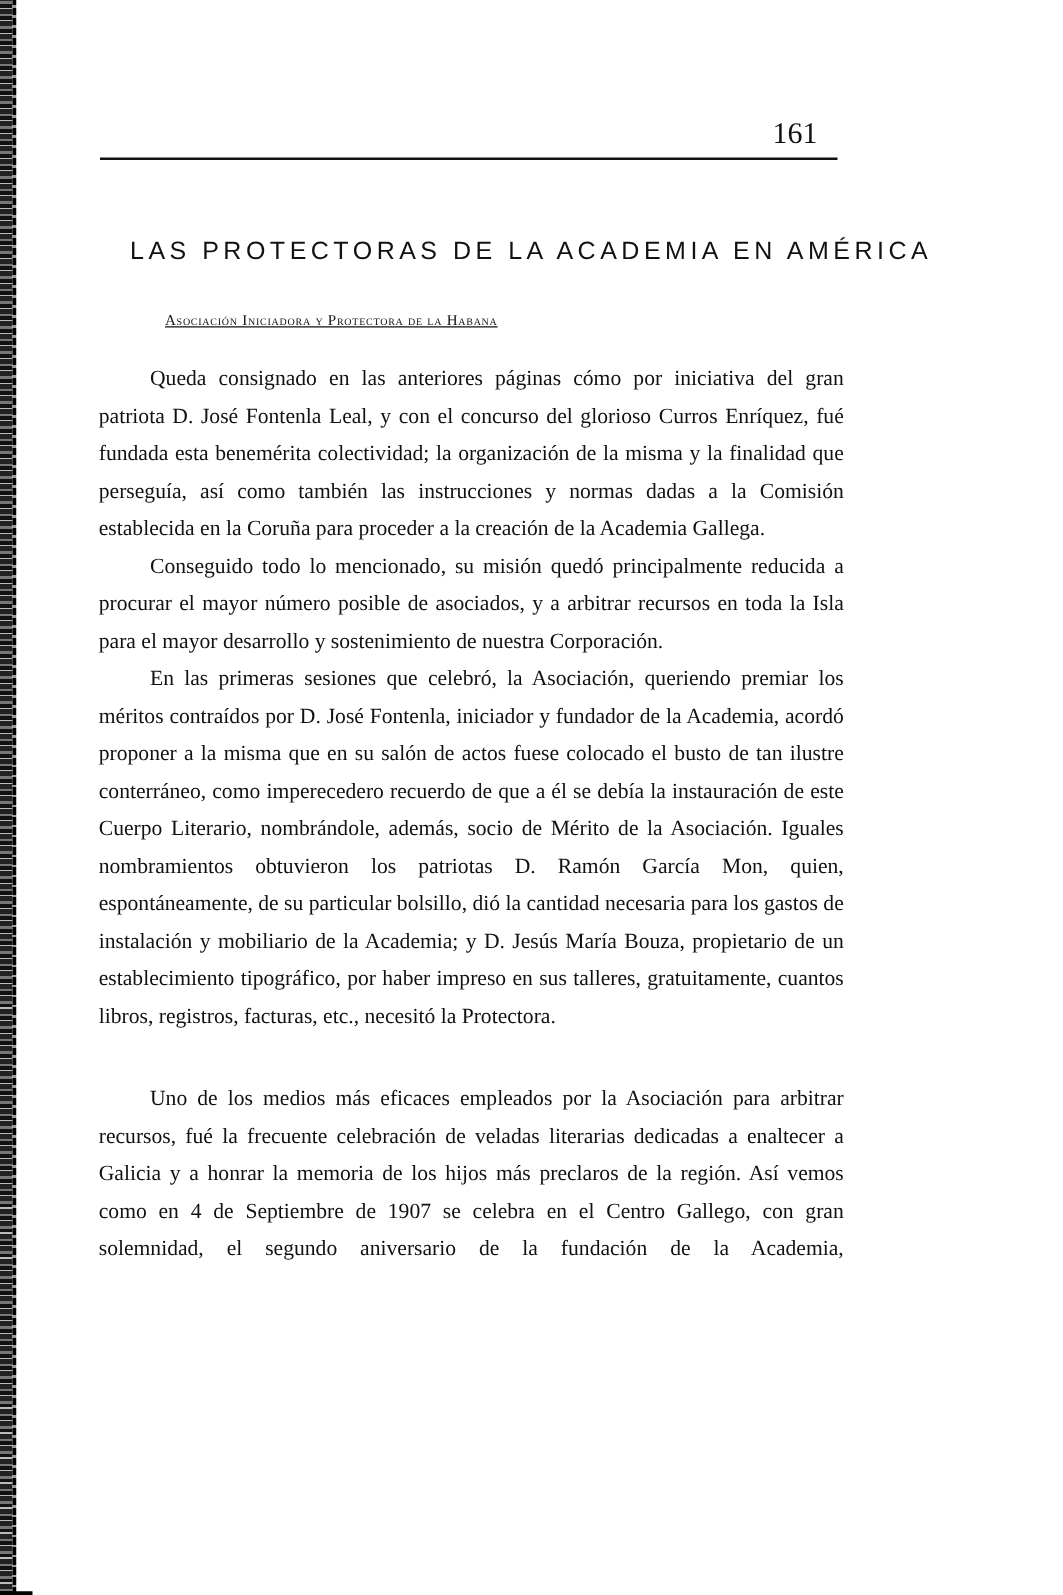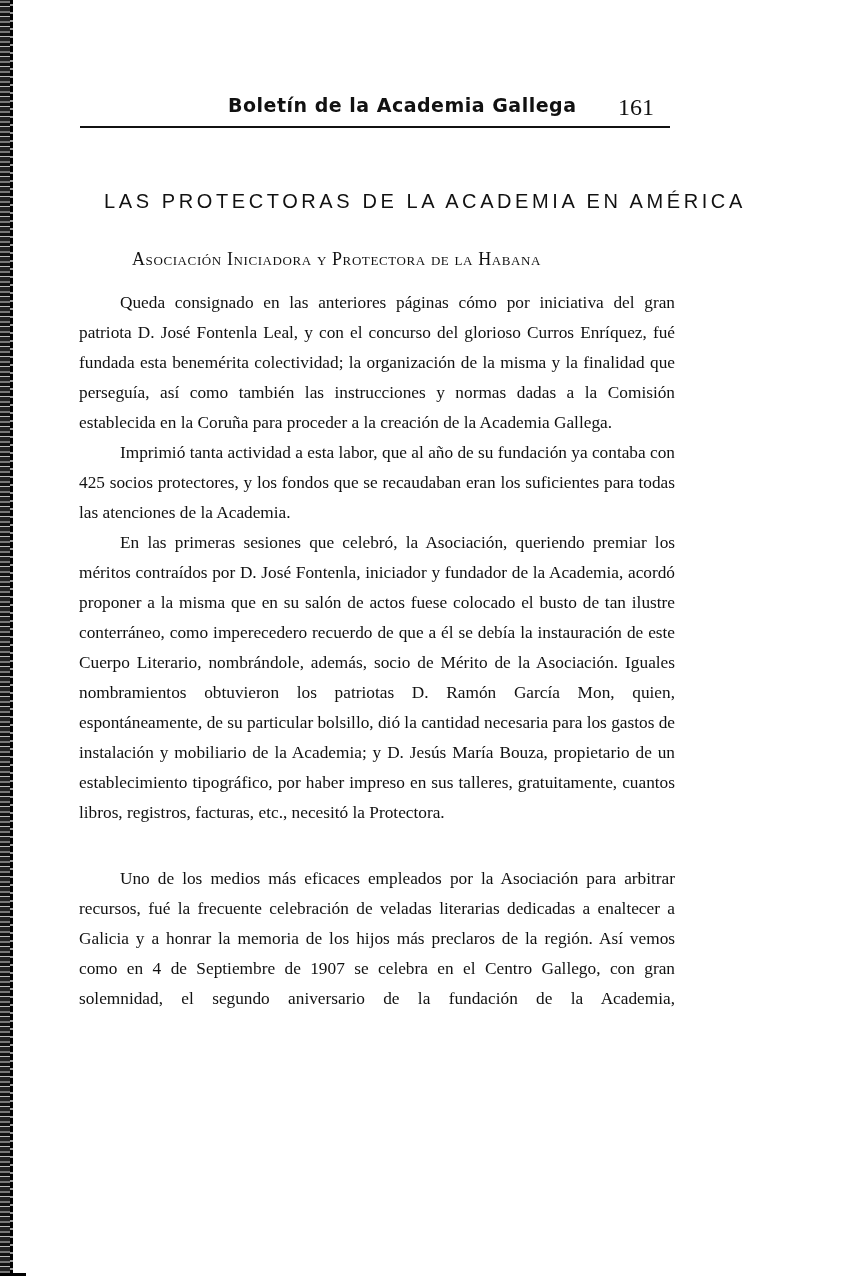--- a/index.html
+++ b/index.html
@@ -70,24 +70,25 @@
       top: 190px;
       font-family: "Liberation Sans", sans-serif;
       font-size: 20px;
       letter-spacing: 3.6px;
       white-space: nowrap;
     }
     .subtitle {
       position: absolute;
       left: 132px;
       top: 249px;
-      font-size: 18px;
+      font-size: 12px;
       font-variant: small-caps;
       letter-spacing: 0.6px;
       white-space: nowrap;
+      text-decoration: underline;
     }
     .body-text {
       position: absolute;
       left: 79px;
       top: 288px;
       width: 596px;
     }
     .paragraph {
       margin: 0;
       font-size: 17.3px;
@@ -101,26 +102,25 @@
       margin-top: 36px;
     }
   </style>
 </head>
 <body>
 
 <div class="page-edge"></div>
 <div class="page-edge-foot"></div>
 
 <header class="running-head">
-  <span class="running-title">Boletín de la Academia Gallega</span>
   <span class="page-number">161</span>
 </header>
 
 <h1 class="section-title" style="margin:0;font-weight:normal;">LAS PROTECTORAS DE LA ACADEMIA EN AMÉRICA</h1>
 
 <h2 class="subtitle" style="margin:0;font-weight:normal;">Asociación Iniciadora y Protectora de la Habana</h2>
 
 <main class="body-text">
   <p class="paragraph">Queda consignado en las anteriores páginas cómo por iniciativa del gran patriota D. José Fontenla Leal, y con el concurso del glorioso Curros Enríquez, fué fundada esta benemérita colectividad; la organización de la misma y la finalidad que perseguía, así como también las instrucciones y normas dadas a la Comisión establecida en la Coruña para proceder a la creación de la Academia Gallega.</p>
-  <p class="paragraph">Imprimió tanta actividad a esta labor, que al año de su fundación ya contaba con 425 socios protectores, y los fondos que se recaudaban eran los suficientes para todas las atenciones de la Academia.</p>
+  <p class="paragraph">Conseguido todo lo mencionado, su misión quedó principalmente reducida a procurar el mayor número posible de asociados, y a arbitrar recursos en toda la Isla para el mayor desarrollo y sostenimiento de nuestra Corporación.</p>
   <p class="paragraph">En las primeras sesiones que celebró, la Asociación, queriendo premiar los méritos contraídos por D. José Fontenla, iniciador y fundador de la Academia, acordó proponer a la misma que en su salón de actos fuese colocado el busto de tan ilustre conterráneo, como imperecedero recuerdo de que a él se debía la instauración de este Cuerpo Literario, nombrándole, además, socio de Mérito de la Asociación. Iguales nombramientos obtuvieron los patriotas D. Ramón García Mon, quien, espontáneamente, de su particular bolsillo, dió la cantidad necesaria para los gastos de instalación y mobiliario de la Academia; y D. Jesús María Bouza, propietario de un establecimiento tipográfico, por haber impreso en sus talleres, gratuitamente, cuantos libros, registros, facturas, etc., necesitó la Protectora.</p>
   <p class="paragraph last-line-justify">Uno de los medios más eficaces empleados por la Asociación para arbitrar recursos, fué la frecuente celebración de veladas literarias dedicadas a enaltecer a Galicia y a honrar la memoria de los hijos más preclaros de la región. Así vemos como en 4 de Septiembre de 1907 se celebra en el Centro Gallego, con gran solemnidad, el segundo aniversario de la fundación de la Academia,</p>
 </main>
 
 </body></html>

